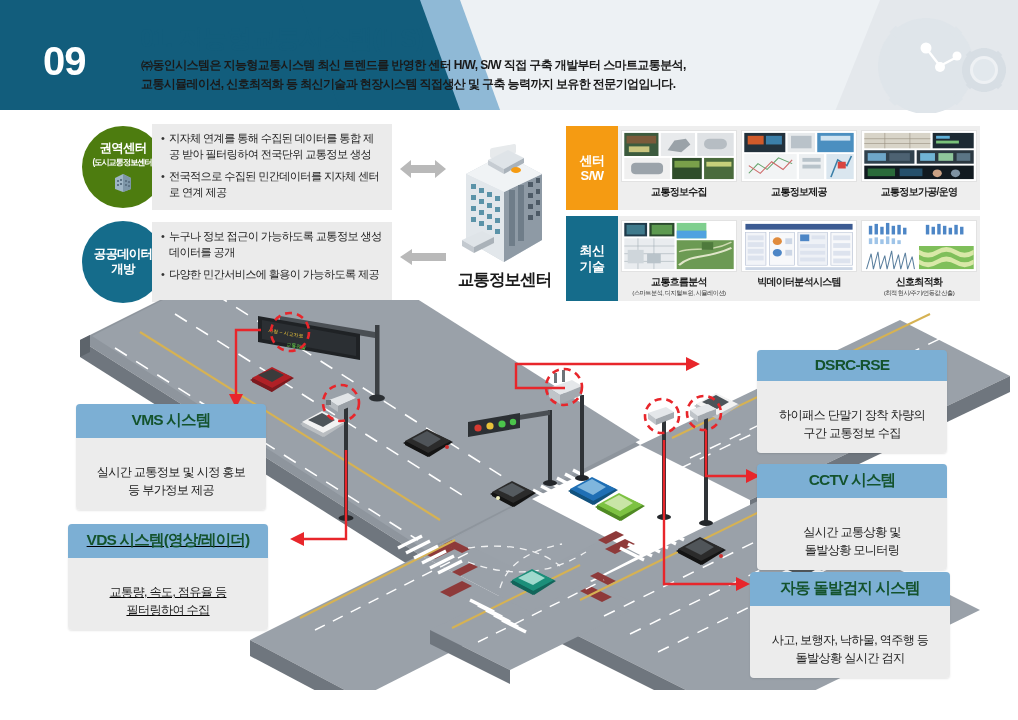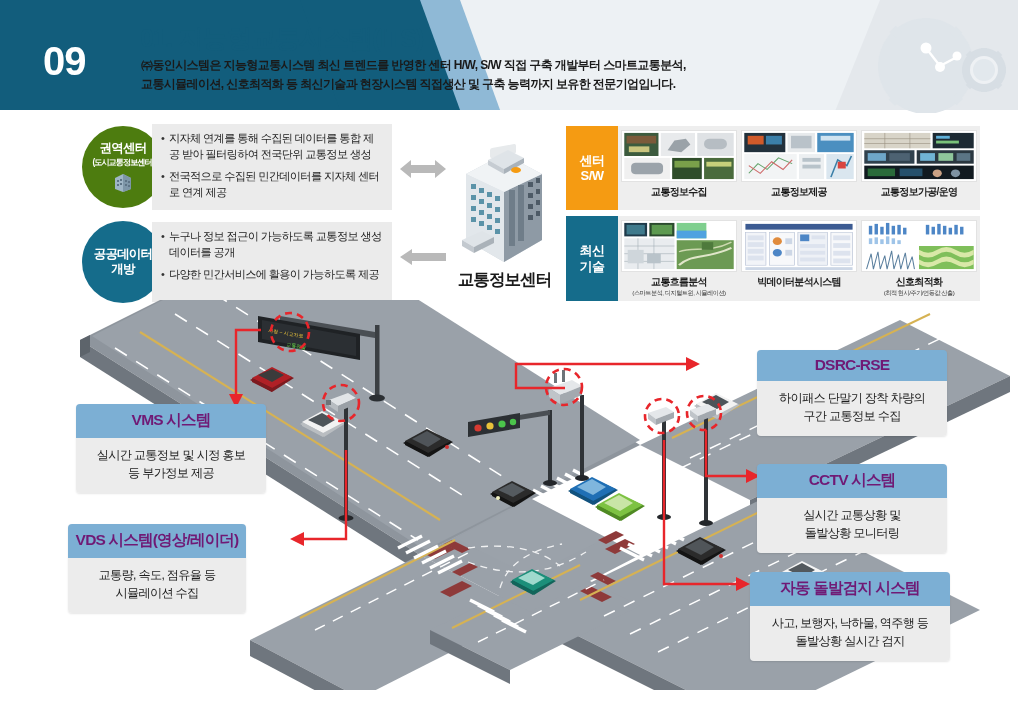--- a/index.html
+++ b/index.html
@@ -76,26 +76,26 @@
   .rcell { flex: 1; display: flex; flex-direction: column; align-items: center; }
   .thumb { width: 100%; height: 52px; background: #fff; border: 1px solid #e2e2e2;
       position: relative; overflow: hidden; }
   .rcap { font-size: 10px; font-weight: bold; color: #1b1b1b; letter-spacing: -0.7px;
       margin-top: 3px; white-space: nowrap; }
   .rcap-sub { font-size: 6.2px; color: #3a3a3a; letter-spacing: -0.5px; margin-top: 0px; white-space: nowrap; }
 
   
   .card { position: absolute; width: 190px; border-radius: 4px; overflow: hidden;
       box-shadow: 0 1px 2px rgba(0,0,0,0.10); }
-  .card-hd { background: #7cafd4; color: #701a75; text-align: center; font-weight: bold;
+  .card-hd { background: #7cafd4; color: #14532d; text-align: center; font-weight: bold;
       font-size: 15.5px; letter-spacing: -0.8px; padding: 6px 2px 7px 2px; }
   .card-bd { background: #ececec; color: #1d1d1d; text-align: center; font-size: 12.2px;
-      letter-spacing: -0.7px; line-height: 1.45; padding: 9px 6px 11px 6px; }
+      letter-spacing: -0.7px; line-height: 1.45; padding: 26px 6px 11px 6px; }
   .card-vms  { left: 76px;  top: 404px; }
-  .card-vds  { left: 68px;  top: 524px; width: 178px; }
+  .card-vds  { left: 68px;  top: 524px; width: 200px; text-decoration: underline; }
   .card-dsrc { left: 757px; top: 350px; }
   .card-cctv { left: 757px; top: 464px; }
   .card-auto { left: 750px; top: 572px; width: 200px; }
 
   
   #scene { position: absolute; left: 0; top: 300px; width: 1018px; height: 390px; }
 </style>
 </head>
 <body>
 
@@ -761,21 +761,21 @@
     <div class="card-bd">
       <div>실시간 교통정보 및 시정 홍보</div>
       <div>등 부가정보 제공</div>
     </div>
   </div>
 
   <div class="card card-vds">
     <div class="card-hd">VDS 시스템(영상/레이더)</div>
     <div class="card-bd">
       <div>교통량, 속도, 점유율 등</div>
-      <div>시뮬레이션 수집</div>
+      <div>필터링하여 수집</div>
     </div>
   </div>
 
   <div class="card card-dsrc">
     <div class="card-hd">DSRC-RSE</div>
     <div class="card-bd">
       <div>하이패스 단말기 장착 차량의</div>
       <div>구간 교통정보 수집</div>
     </div>
   </div>

